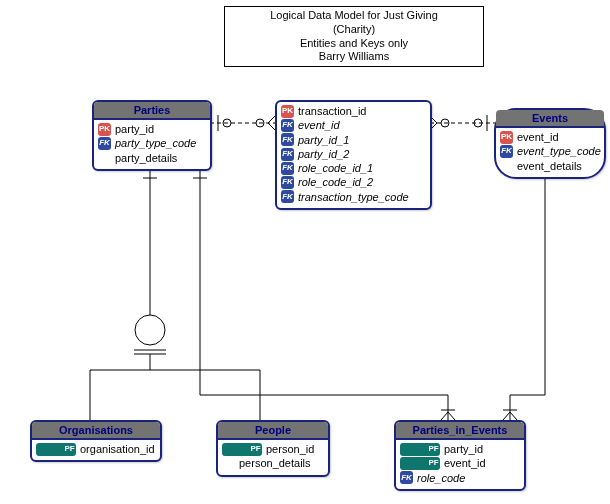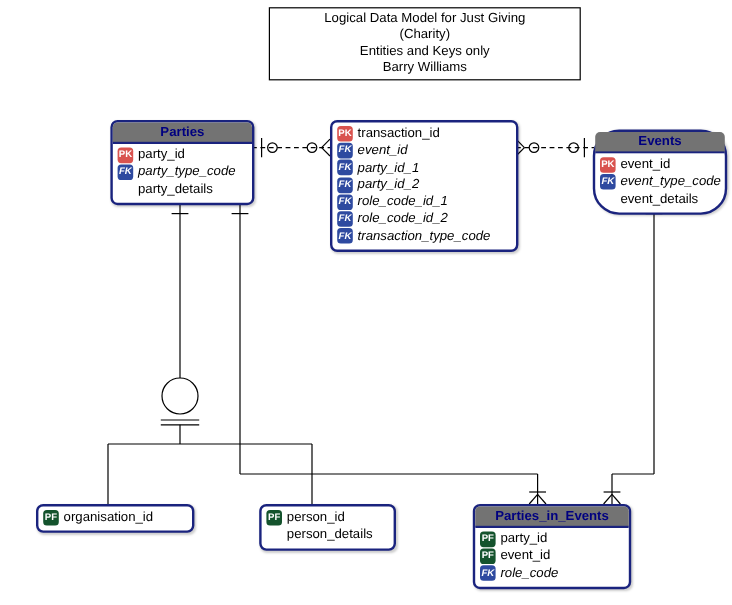--- a/index.html
+++ b/index.html
@@ -55,21 +55,21 @@
     align-items: center;
     justify-content: center;
     font-size: 8px;
     font-weight: bold;
     color: #fff;
     flex-shrink: 0;
     font-family: Arial, sans-serif;
   }
   .pk { background: #d9534f; }
   .fk { background: #2e4aa0; font-style: italic; }
-  .pf { background: #14532d; }
+  .pf { background: #0f766e; padding-left: 27px; }
   .bold { font-weight: normal; }
   .ital { font-style: italic; }
   svg.connectors {
     position: absolute;
     top: 0;
     left: 0;
     width: 610px;
     height: 504px;
     pointer-events: none;
   }
@@ -207,29 +207,31 @@
         <span class="ital">event_type_code</span>
       </div>
       <div class="attr">
         <span style="width: 13px; display: inline-block;"></span>
         <span>event_details</span>
       </div>
     </div>
 </div>
 
 <div class="entity" style="left:30px; top:420px; width:128px;">
+  <div class="entity-header">Organisations</div>
   <div class="entity-body">
       <div class="attr">
         <span class="key-icon pf">PF</span>
         <span class="bold">organisation_id</span>
       </div>
     </div>
 </div>
 
 <div class="entity" style="left:216px; top:420px; width:110px;">
+  <div class="entity-header">People</div>
   <div class="entity-body">
       <div class="attr">
         <span class="key-icon pf">PF</span>
         <span class="bold">person_id</span>
       </div>
       <div class="attr">
         <span style="width: 13px; display: inline-block;"></span>
         <span>person_details</span>
       </div>
     </div>

